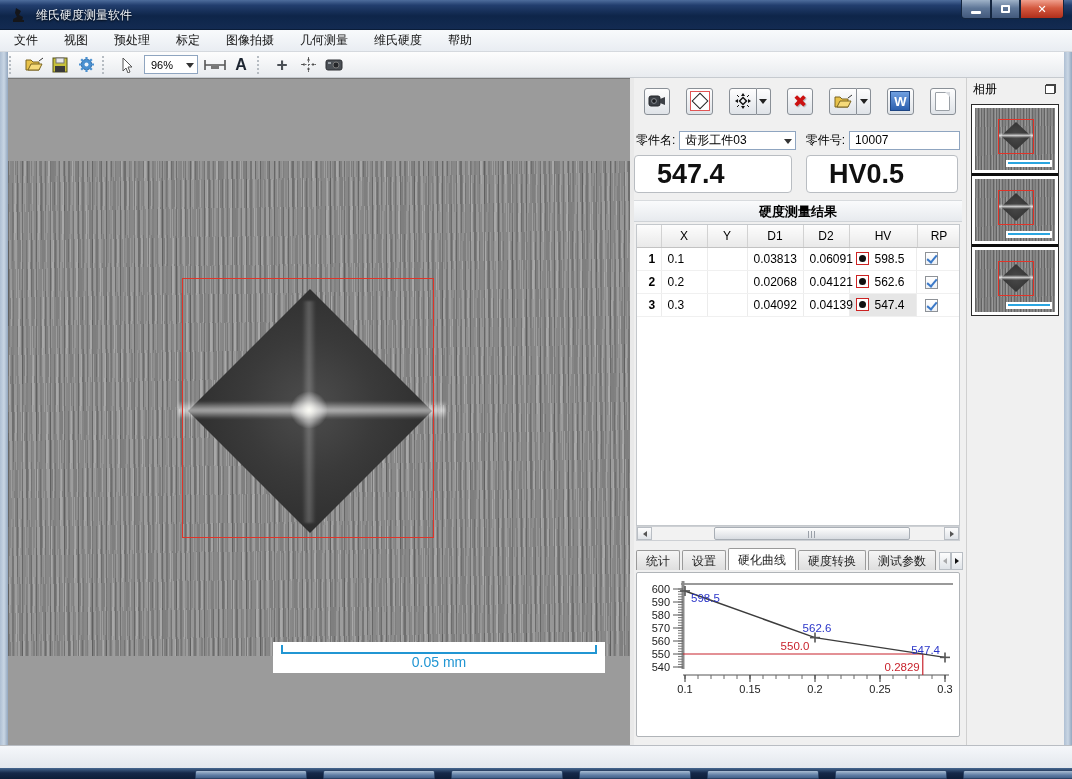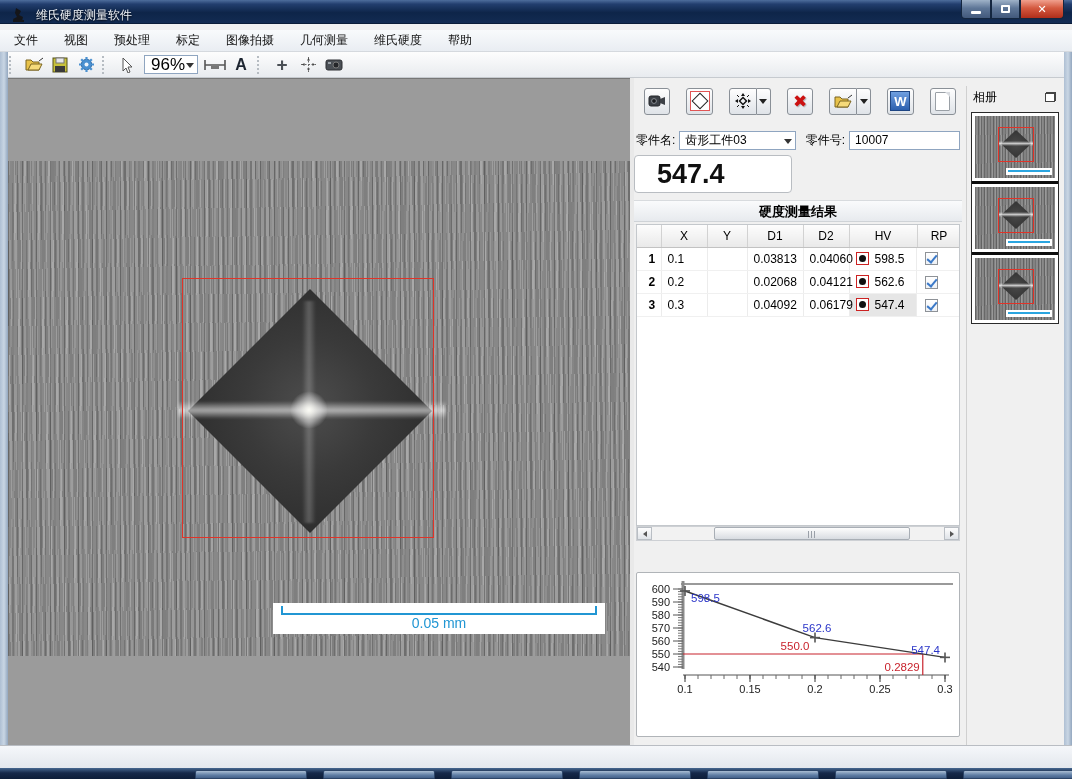--- a/index.html
+++ b/index.html
@@ -1,20 +1,20 @@
 <!DOCTYPE html>
 <html><head>
 <meta charset="utf-8">
 <style>
   * { box-sizing: border-box; margin: 0; padding: 0; }
   html,body { width:1072px; height:779px; overflow:hidden; }
   body { position:relative; font-family:"Liberation Sans","DejaVu Sans",sans-serif; background:#f0f0f0; }
 
   
-  .titlebar { position:absolute; left:0; top:0; width:1072px; height:24px;
+  .titlebar { position:absolute; left:0; top:0; width:1072px; height:30px;
     background:linear-gradient(180deg,#4e6d9c 0%,#223e6e 18%,#0e2549 55%,#132b52 100%);
     border-bottom:1px solid #0a1c38; color:#fff; }
   .app-icon { position:absolute; left:10px; top:6px; width:18px; height:18px; }
   .title-text { position:absolute; left:36px; top:7px; font-size:12px; color:#f2f6fb; text-shadow:0 1px 2px #000; }
   .winbtns { position:absolute; right:8px; top:0; height:19px; display:flex; }
   .winbtn { height:19px; border:1px solid #14263f; border-top:none; display:flex; align-items:center; justify-content:center; color:#fff; font-size:10px; }
   .winbtn.min { width:30px; border-radius:0 0 0 4px; background:linear-gradient(180deg,#9fb2c8,#5e7697 45%,#42597c); }
   .winbtn.max { width:29px; background:linear-gradient(180deg,#9fb2c8,#5e7697 45%,#42597c); }
   .winbtn.close { width:44px; border-radius:0 0 4px 0; background:linear-gradient(180deg,#f0a08e,#d4593f 45%,#b02e1b); font-weight:bold; font-size:11px; }
   .glyph-min { width:10px; height:3px; background:#fff; border-radius:1px; margin-top:6px; }
@@ -23,21 +23,21 @@
   .menubar { position:absolute; left:0; top:30px; width:1072px; height:22px;
     background:linear-gradient(180deg,#f8fafc,#e9edf2); border-bottom:1px solid #d5d9de;
     display:flex; align-items:center; padding-left:14px; gap:26px; font-size:12px; color:#111; }
   .menu-item { cursor:default; }
 
   .toolbar { position:absolute; left:0; top:52px; width:1072px; height:26px;
     background:linear-gradient(180deg,#fdfdfd,#e8ebef); border-bottom:1px solid #c6cacf;
     display:flex; align-items:center; padding-left:6px; }
   .grip { width:5px; height:18px; border-left:2px dotted #b6bcc2; margin:0 7px 0 3px; }
   .tbtn { min-width:22px; height:22px; display:flex; align-items:center; justify-content:center; margin:0 2px; }
-  .zoom-combo { width:54px; height:19px; background:#fff; border:1px solid #8fa5c0; display:flex; align-items:center; font-size:17px; padding-left:6px; position:relative; margin:0 4px; }
+  .zoom-combo { width:54px; height:19px; background:#fff; border:1px solid #8fa5c0; display:flex; align-items:center; font-size:11px; padding-left:6px; position:relative; margin:0 4px; }
   .combo-arrow { position:absolute; right:3px; top:7px; width:0; height:0; border-left:4px solid transparent; border-right:4px solid transparent; border-top:5px solid #333; }
   .a-glyph { font-size:16px; font-weight:bold; color:#1c2430; }
   .plus-glyph { font-size:19px; color:#4a4f55; font-weight:bold; line-height:1; }
 
   
   .canvas { position:absolute; left:8px; top:78px; width:622px; height:667px; background:#9b9b9b; border-top:1px solid #777; overflow:hidden; }
   .micro-image { position:absolute; left:0; top:82px; width:622px; height:495px;
     background:
       repeating-linear-gradient(90deg, rgba(25,25,25,.30) 0 1px, transparent 1px 4px, rgba(50,50,50,.22) 4px 6px, transparent 6px 9px, rgba(20,20,20,.18) 9px 10px, transparent 10px 14px),
       repeating-linear-gradient(92deg, rgba(235,235,235,.14) 0 2px, transparent 2px 8px),
@@ -46,21 +46,21 @@
   .indent-diamond { position:absolute; left:180px; top:128px; width:244px; height:244px;
     clip-path:polygon(50% 0,100% 50%,50% 100%,0 50%);
     background:radial-gradient(ellipse at 50% 48%, #4d4d4d 0%, #3a3a3a 38%, #2e2e2e 72%, #272727 100%); }
   .indent-flare-h { position:absolute; left:170px; top:240px; width:268px; height:18px;
     background:linear-gradient(180deg, transparent 0%, rgba(255,255,255,.55) 48%, rgba(255,255,255,.55) 55%, transparent 100%); filter:blur(1px); }
   .indent-flare-v { position:absolute; left:294px; top:140px; width:14px; height:222px;
     background:linear-gradient(90deg, transparent, rgba(255,255,255,.22) 50%, transparent); filter:blur(1px); }
   .indent-glow { position:absolute; left:282px; top:230px; width:38px; height:38px; border-radius:50%;
     background:radial-gradient(circle, rgba(255,255,248,.95) 0%, rgba(255,255,255,.4) 45%, rgba(255,255,255,0) 70%); }
   .detect-box { position:absolute; left:174px; top:117px; width:252px; height:260px; border:1px solid #e03328; }
-  .scalebar { position:absolute; left:265px; top:442px; width:332px; height:31px; background:#fff; }
+  .scalebar { position:absolute; left:265px; top:481px; width:332px; height:31px; background:#fff; }
   .scalebar-bracket { position:absolute; left:8px; top:3px; right:8px; height:9px;
     border-left:2px solid #2196d3; border-right:2px solid #2196d3; border-bottom:2px solid #2196d3; }
   .scalebar-label { position:absolute; left:0; right:0; top:12px; text-align:center; color:#2196d3; font-size:14px; }
 
   
   .right-panel { position:absolute; left:634px; top:78px; width:328px; height:667px; background:#f0f0f0; }
   .rp-buttons { position:absolute; left:10px; top:8px; width:312px; height:30px; display:flex; gap:16px; align-items:center; }
   .sqbtn { width:28px; height:27px; background:linear-gradient(180deg,#fefefe,#dfe3e8); border:1px solid #8a9097; border-radius:3px;
     display:flex; align-items:center; justify-content:center; }
   .sqbtn-split { display:flex; }
@@ -121,21 +121,21 @@
   .chart-box { position:absolute; left:2px; top:494px; width:324px; height:165px; background:#fff; border:1px solid #b0b4b8; border-radius:2px; }
   .chart-controls { position:absolute; left:0; bottom:6px; width:100%; height:24px; }
   .axis-combo { position:absolute; left:14px; top:1px; width:80px; height:22px; background:linear-gradient(180deg,#fff,#e8ebef); border:1px solid #8a9097; border-radius:2px; font-size:11px; display:flex; align-items:center; padding-left:6px; }
   .axis-combo .combo-arrow { top:9px; right:5px; }
   .nav-btn { position:absolute; top:0; width:30px; height:23px; background:linear-gradient(180deg,#fdfdfd,#dfe3e8); border:1px solid #9aa0a8; border-radius:3px; display:flex; align-items:center; justify-content:center; }
   .chev { width:7px; height:7px; border-left:2px solid #777; border-bottom:2px solid #777; }
   .chev.left { transform:rotate(45deg); margin-left:3px; }
   .chev.right { transform:rotate(-135deg); margin-right:3px; }
 
   
-  .album { position:absolute; left:966px; top:86px; width:96px; height:667px; background:#f0f0f0; border-left:1px solid #d0d0d0; }
+  .album { position:absolute; left:966px; top:78px; width:96px; height:667px; background:#f0f0f0; border-left:1px solid #d0d0d0; }
   .album-header { height:22px; display:flex; align-items:center; justify-content:space-between; padding:0 6px; font-size:12px; }
   .float-icon { width:11px; height:10px; position:relative; }
   .float-icon::before { content:""; position:absolute; right:0; top:0; width:8px; height:7px; border:1px solid #444; background:#eee; }
   .float-icon::after { content:""; position:absolute; left:0; bottom:0; width:8px; height:7px; border:1px solid #444; background:#fff; }
   .thumb-col { position:absolute; left:4px; top:26px; width:88px; border:1px solid #2a2a2a; background:#111; }
   .thumb-item { background:#fff; padding:3px; }
   .thumb-sep { height:3px; background:#0d0d0d; }
   .thumb-img { position:relative; width:80px; height:62px; overflow:hidden;
     background:
       repeating-linear-gradient(90deg, rgba(25,25,25,.3) 0 1px, transparent 1px 3px),
@@ -334,20 +334,21 @@
       <div class="combo-arrow"></div>
     </div>
     <span class="field-label">零件号:</span>
     <div class="text-input">
       <span>10007</span>
     </div>
   </div>
 
   <div class="big-row">
     <div class="big-box hv">547.4</div>
+    <div class="big-box scale">HV0.5</div>
   </div>
 
   <div class="results-title">硬度测量结果</div>
 
   <div class="table-wrap">
     <table class="results">
       <colgroup>
           <col style="width:24px">
           <col style="width:46px">
           <col style="width:40px">
@@ -366,21 +367,21 @@
             <th>HV</th>
             <th>RP</th>
           </tr>
         </thead>
       <tbody id="results-body">
           <tr>
             <td class="ncol">1</td>
             <td>0.1</td>
             <td></td>
             <td>0.03813</td>
-            <td>0.04060</td>
+            <td>0.06091</td>
             <td class="hvcell">
               <span class="hv-icon"></span>
               <span>598.5</span>
             </td>
             <td style="padding-left: 0px;">
               <div class="checkbox checked"></div>
             </td>
           </tr>
           <tr>
             <td class="ncol">2</td>
@@ -394,21 +395,21 @@
             </td>
             <td style="padding-left: 0px;">
               <div class="checkbox checked"></div>
             </td>
           </tr>
           <tr>
             <td class="ncol">3</td>
             <td>0.3</td>
             <td></td>
             <td>0.04092</td>
-            <td>0.06179</td>
+            <td>0.04139</td>
             <td class="hvcell sel">
               <span class="hv-icon"></span>
               <span>547.4</span>
             </td>
             <td style="padding-left: 0px;">
               <div class="checkbox checked"></div>
             </td>
           </tr>
         </tbody>
     </table>
@@ -419,20 +420,35 @@
         <div class="arrow-l"></div>
       </div>
     <div class="hs-track">
         <div class="hs-thumb"></div>
       </div>
     <div class="hs-arrow">
         <div class="arrow-r"></div>
       </div>
   </div>
 
+  <div class="tabs" id="tabs">
+      <div class="tab">统计</div>
+      <div class="tab">设置</div>
+      <div class="tab active">硬化曲线</div>
+      <div class="tab">硬度转换</div>
+      <div class="tab">测试参数</div>
+      <div class="tab-scroll">
+        <div class="hs-arrow">
+          <div class="arrow-l" style="opacity:.45"></div>
+        </div>
+        <div class="hs-arrow">
+          <div class="arrow-r" style="border-left-color:#111"></div>
+        </div>
+      </div>
+    </div>
 
   <div class="chart-box">
     <div id="chart-svg-host"><svg width="322" height="130">
           <line x1="44" y1="11" x2="316" y2="11" stroke="#9a9a9a" stroke-width="2"></line>
           <line x1="46" y1="8" x2="46" y2="96" stroke="#8a8a8a" stroke-width="3"></line>
           <line x1="36" y1="94" x2="46" y2="94" stroke="#555" stroke-width="1"></line>
           <text x="33" y="98" font-size="11" fill="#222" text-anchor="end">540</text>
           <line x1="36" y1="81" x2="46" y2="81" stroke="#555" stroke-width="1"></line>
           <text x="33" y="85" font-size="11" fill="#222" text-anchor="end">550</text>
           <line x1="36" y1="68" x2="46" y2="68" stroke="#555" stroke-width="1"></line>

